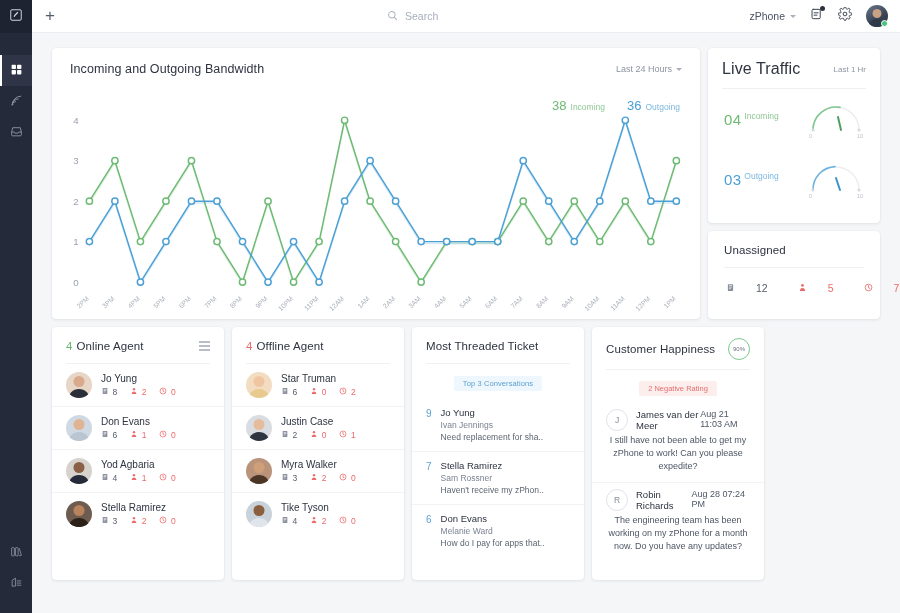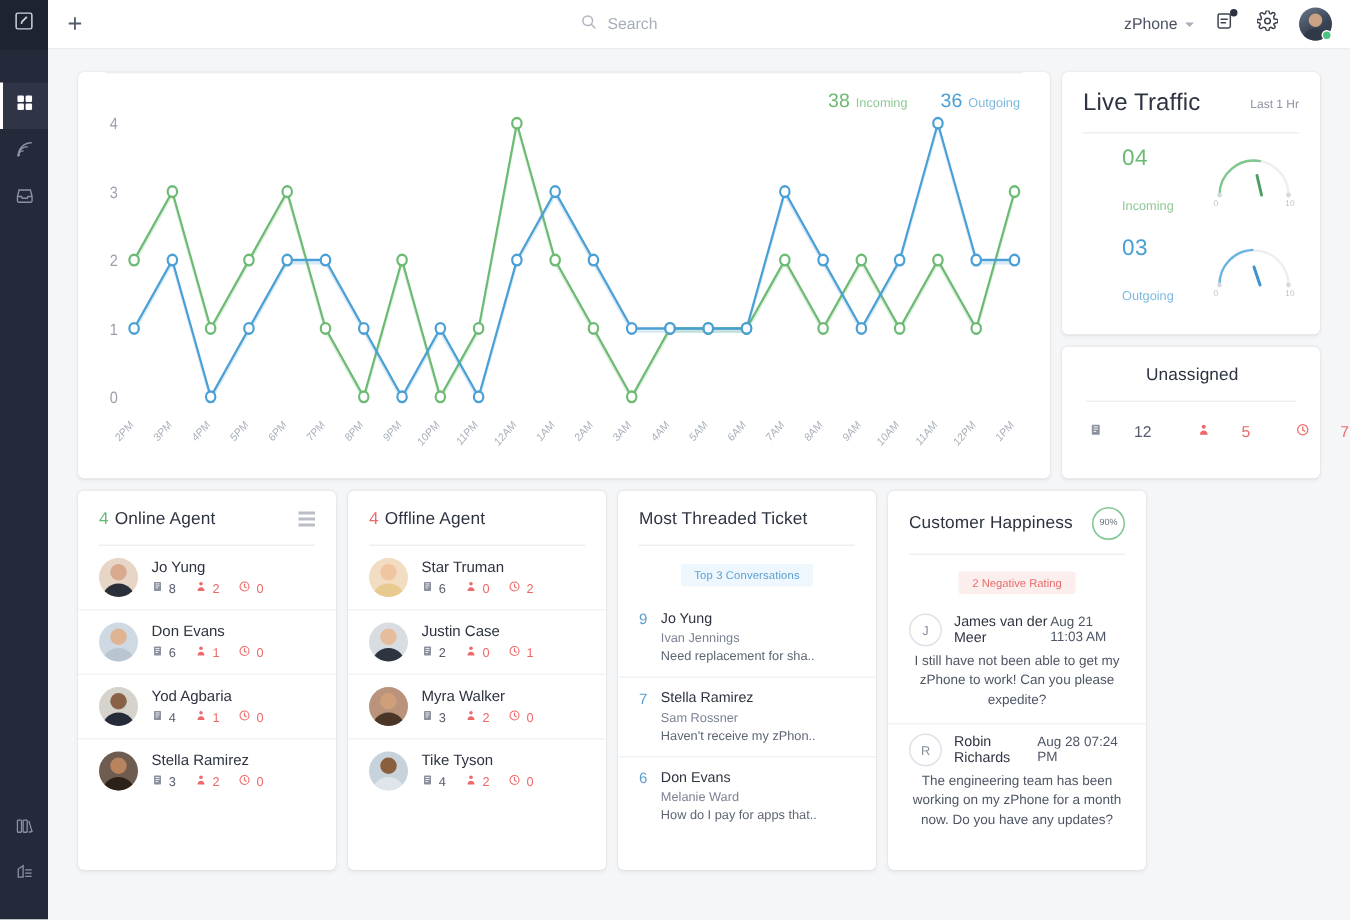--- a/index.html
+++ b/index.html
@@ -105,21 +105,21 @@
   .legend-item { display: flex; align-items: baseline; gap: 4px; }
   .legend-num { font-size: 13px; font-weight: 400; }
   .legend-lbl { font-size: 8.5px; }
 
   .plot-wrap { position: relative; flex: 1; padding: 0 14px 0 6px; }
   .plot-svg { display: block; width: 100%; height: 100%; }
 
   
   .lt-card { height: 175px; display: flex; flex-direction: column; }
   .lt-row { display: flex; align-items: center; padding: 0 16px; height: 60px; }
-  .lt-left { display: flex; flex-direction: column; gap: 18px; margin-left: 24px; }
+  .lt-left { display: flex; flex-direction: row; gap: 3px; }
   .lt-num { font-size: 15px; font-weight: 400; letter-spacing: .3px; }
   .lt-lbl { font-size: 8.5px; }
   .lt-gauge { margin-left: auto; position: relative; width: 56px; height: 36px; }
   .gauge-scale { position: absolute; bottom: -2px; width: 100%; display: flex; justify-content: space-between; font-size: 5.5px; color: #b9bfc9; padding: 0 1px; }
 
   
   .un-card { flex: 1; display: flex; flex-direction: column; }
   .un-stats { display: flex; align-items: center; gap: 30px; padding: 14px 18px 0 18px; }
   .stat { display: flex; align-items: center; gap: 21px; font-size: 10.5px; }
   .stat-gray { color: #555c6b; }
@@ -294,20 +294,27 @@
           <span class="online-dot"></span>
         </div>
       </div>
     </header>
 
     <div class="content">
 
       <div class="row1">
 
         <section class="card chart-card">
+          <div class="card-head">
+            <div class="card-title">Incoming and Outgoing Bandwidth</div>
+            <div class="card-sub">
+              <span>Last 24 Hours</span>
+              <span class="chev"></span>
+            </div>
+          </div>
           <div class="divider"></div>
 
           <div class="legend">
             <div class="legend-item">
               <span class="legend-num" style="color:#6cba73">38</span>
               <span class="legend-lbl" style="color:#8fc896">Incoming</span>
             </div>
             <div class="legend-item">
               <span class="legend-num" style="color:#4a9fd5">36</span>
               <span class="legend-lbl" style="color:#7cb9de">Outgoing</span>
@@ -448,21 +455,21 @@
                 <div class="gauge-scale">
                   <span>0</span>
                   <span>10</span>
                 </div>
               </div>
             </div>
           </section>
 
           <section class="card un-card">
             <div class="card-head" style="padding:13px 16px 11px 16px;">
-              <div class="card-title" style="font-size:11.5px;margin-left:40px;">Unassigned</div>
+              <div class="card-title" style="font-size:11.5px;">Unassigned</div>
             </div>
             <div class="divider" style="margin:0 16px;"></div>
             <div class="un-stats">
               <div class="stat stat-gray">
                 <span>
                   <svg width="9" height="9" viewBox="0 0 24 24" fill="#8b919e">
                       <rect x="5" y="3" width="14" height="18" rx="1.5"></rect>
                       <rect x="8" y="6" width="8" height="1.6" fill="#fff"></rect>
                       <rect x="8" y="10" width="8" height="1.6" fill="#fff"></rect>
                       <rect x="8" y="14" width="5" height="1.6" fill="#fff"></rect>

